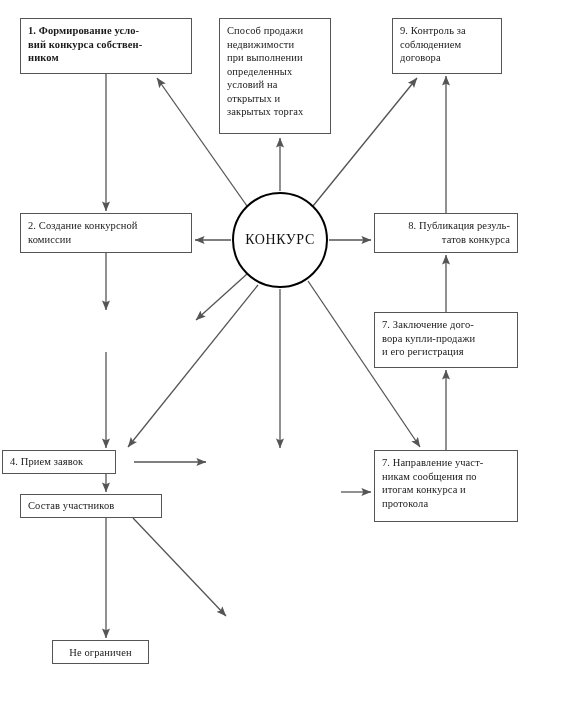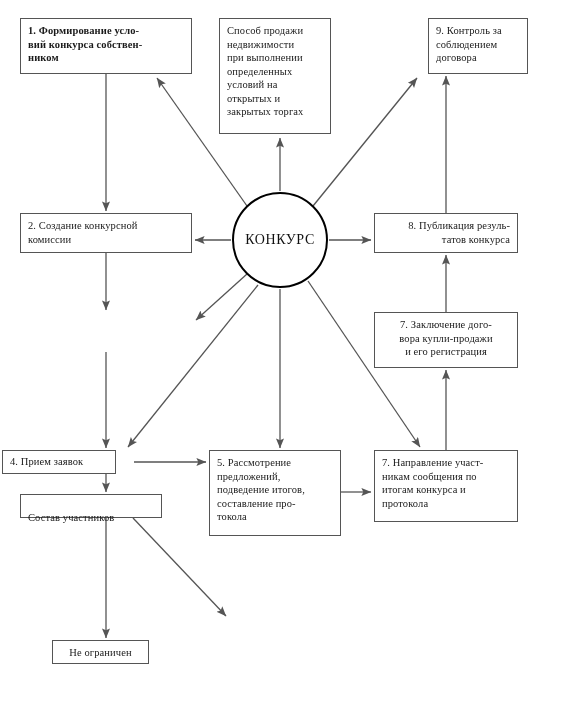--- a/index.html
+++ b/index.html
@@ -108,48 +108,43 @@
 ником</div>
 
   <div class="node-box" style="left: 219px; top: 18px; width: 112px; height: 116px; white-space: pre-line;">Способ продажи
 недвижимости
 при выполнении
 определенных
 условий на
 открытых и
 закрытых торгах</div>
 
-  <div class="node-box" style="left: 392px; top: 18px; width: 100px; height: 56px; white-space: pre-line; margin-left: 36px;">9. Контроль за
+  <div class="node-box" style="left: 392px; top: 18px; width: 110px; height: 56px; white-space: pre-line;">9. Контроль за
 соблюдением
 договора</div>
 
   <div class="node-box" style="left: 20px; top: 213px; width: 172px; height: 40px; white-space: pre-line;">2. Создание конкурсной
 комиссии</div>
 
   <div class="node-box" style="left: 374px; top: 213px; width: 144px; height: 40px; white-space: pre-line; text-align: right;">8. Публикация резуль-
 татов конкурса</div>
 
 
-  <div class="node-box" style="left: 374px; top: 312px; width: 144px; height: 56px; white-space: pre-line; text-align: center;">7. Заключение дого-
+  <div class="node-box" style="left: 374px; top: 312px; width: 144px; height: 56px; white-space: pre-line;">7. Заключение дого-
 вора купли-продажи
 и его регистрация</div>
 
   <div class="node-box" style="left: 2px; top: 450px; width: 114px; height: 24px; padding-top: 4px; white-space: pre-line;">4. Прием заявок</div>
 
-  <div class="node-box" style="left: 209px; top: 450px; width: 132px; height: 86px; white-space: pre-line;">5. Рассмотрение
-предложений,
-подведение итогов,
-составление про-
-токола</div>
 
   <div class="node-box" style="left: 374px; top: 450px; width: 144px; height: 72px; white-space: pre-line;">7. Направление участ-
 никам сообщения по
 итогам конкурса и
 протокола</div>
 
-  <div class="node-box" style="left: 20px; top: 494px; width: 142px; height: 24px; padding-top: 16px; white-space: pre-line;">Состав участников</div>
+  <div class="node-box" style="left: 20px; top: 494px; width: 142px; height: 24px; padding-top: 4px; white-space: pre-line;">Состав участников</div>
 
   <div class="node-box center-text" style="left: 52px; top: 640px; width: 97px; height: 24px; white-space: pre-line;">Не  ограничен</div>
 
 
   <div class="hub-circle" style="left:232px; top:192px; width:96px; height:96px;">КОНКУРС</div>
 
 </div>
 
 </body></html>

